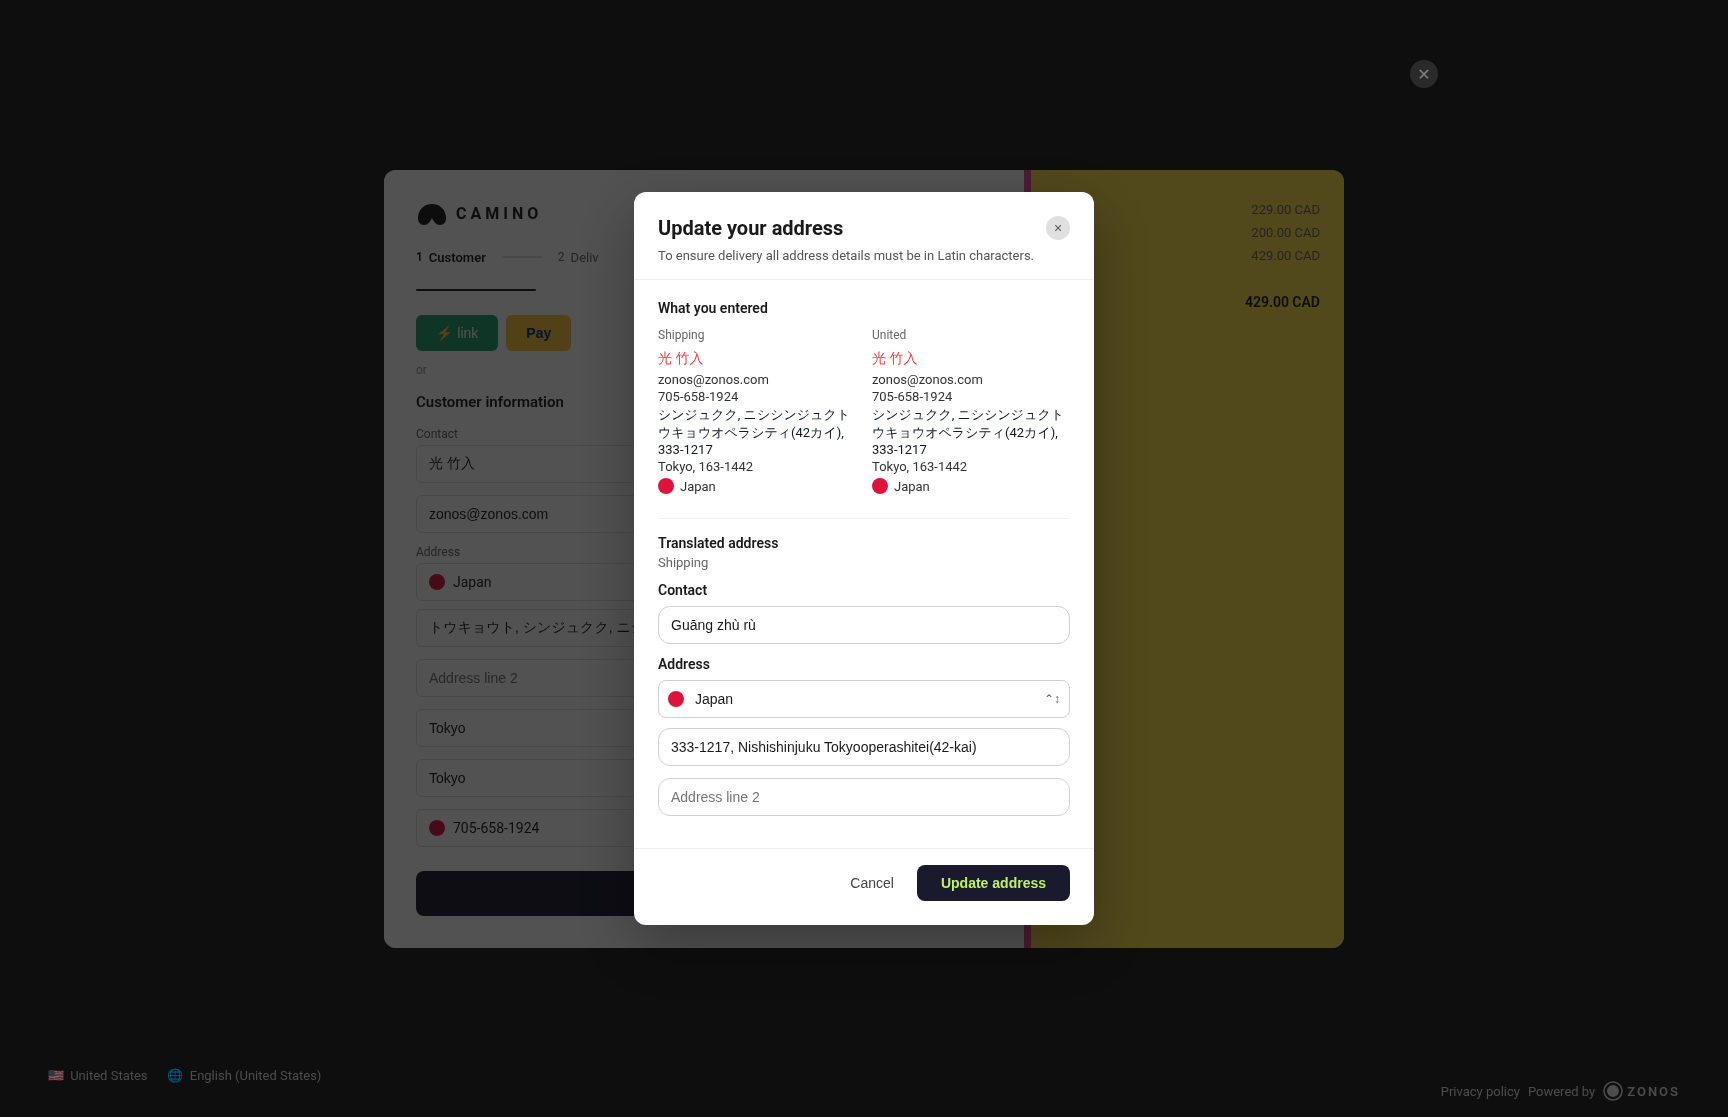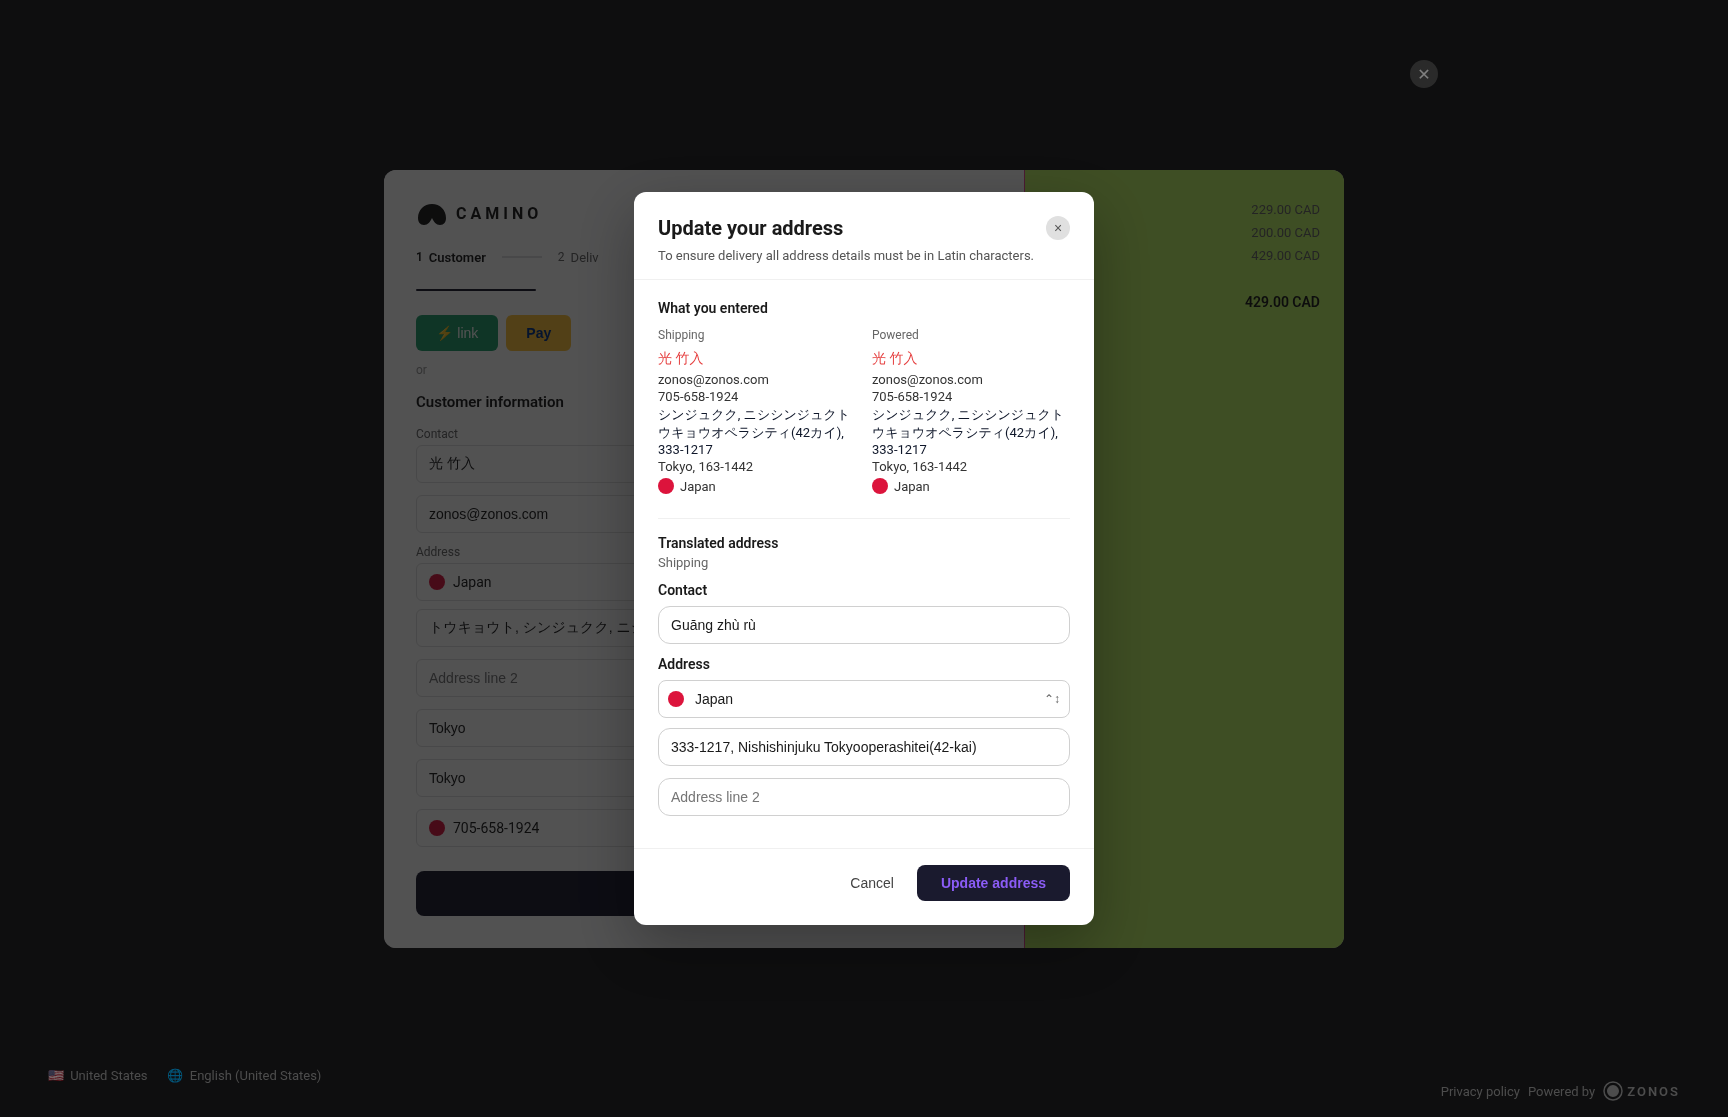--- a/index.html
+++ b/index.html
@@ -193,23 +193,23 @@
       color: #fff;
       border: none;
       border-radius: 8px;
       font-size: 15px;
       cursor: pointer;
       margin-top: 16px;
     }
 
     .checkout-right {
       width: 320px;
-      background: #bef264;
+      background: #fde047;
       padding: 32px 24px;
-      border-left: 1px solid #ec4899;
+      border-left: 7px solid #ec4899;
     }
 
     .price-row {
       display: flex;
       justify-content: space-between;
       margin-bottom: 8px;
       font-size: 13px;
       color: #666;
     }
 
@@ -476,21 +476,21 @@
       border: none;
       font-size: 14px;
       color: #444;
       cursor: pointer;
       border-radius: 6px;
     }
 
     .btn-update {
       padding: 10px 24px;
       background: #1a1a2e;
-      color: #8b5cf6;
+      color: #bef264;
       border: none;
       border-radius: 8px;
       font-size: 14px;
       font-weight: 600;
       cursor: pointer;
     }
 
     .close-x-btn {
       position: absolute;
       top: 12px;
@@ -653,21 +653,21 @@
           <div class="address-col-line">705-658-1924</div>
           <div class="address-col-line red">シンジュクク, ニシシンジュクトウキョウオペラシティ(42カイ), 333-1217</div>
           <div class="address-col-line">Tokyo, 163-1442</div>
           <div class="address-col-country">
             <span class="flag-dot"></span>
             <span>Japan</span>
           </div>
         </div>
 
         <div>
-          <div class="address-col-label">Powered</div>
+          <div class="address-col-label">United</div>
           <div class="address-col-name red">光 竹入</div>
           <div class="address-col-line">zonos@zonos.com</div>
           <div class="address-col-line">705-658-1924</div>
           <div class="address-col-line red">シンジュクク, ニシシンジュクトウキョウオペラシティ(42カイ), 333-1217</div>
           <div class="address-col-line">Tokyo, 163-1442</div>
           <div class="address-col-country">
             <span class="flag-dot"></span>
             <span>Japan</span>
           </div>
         </div>

